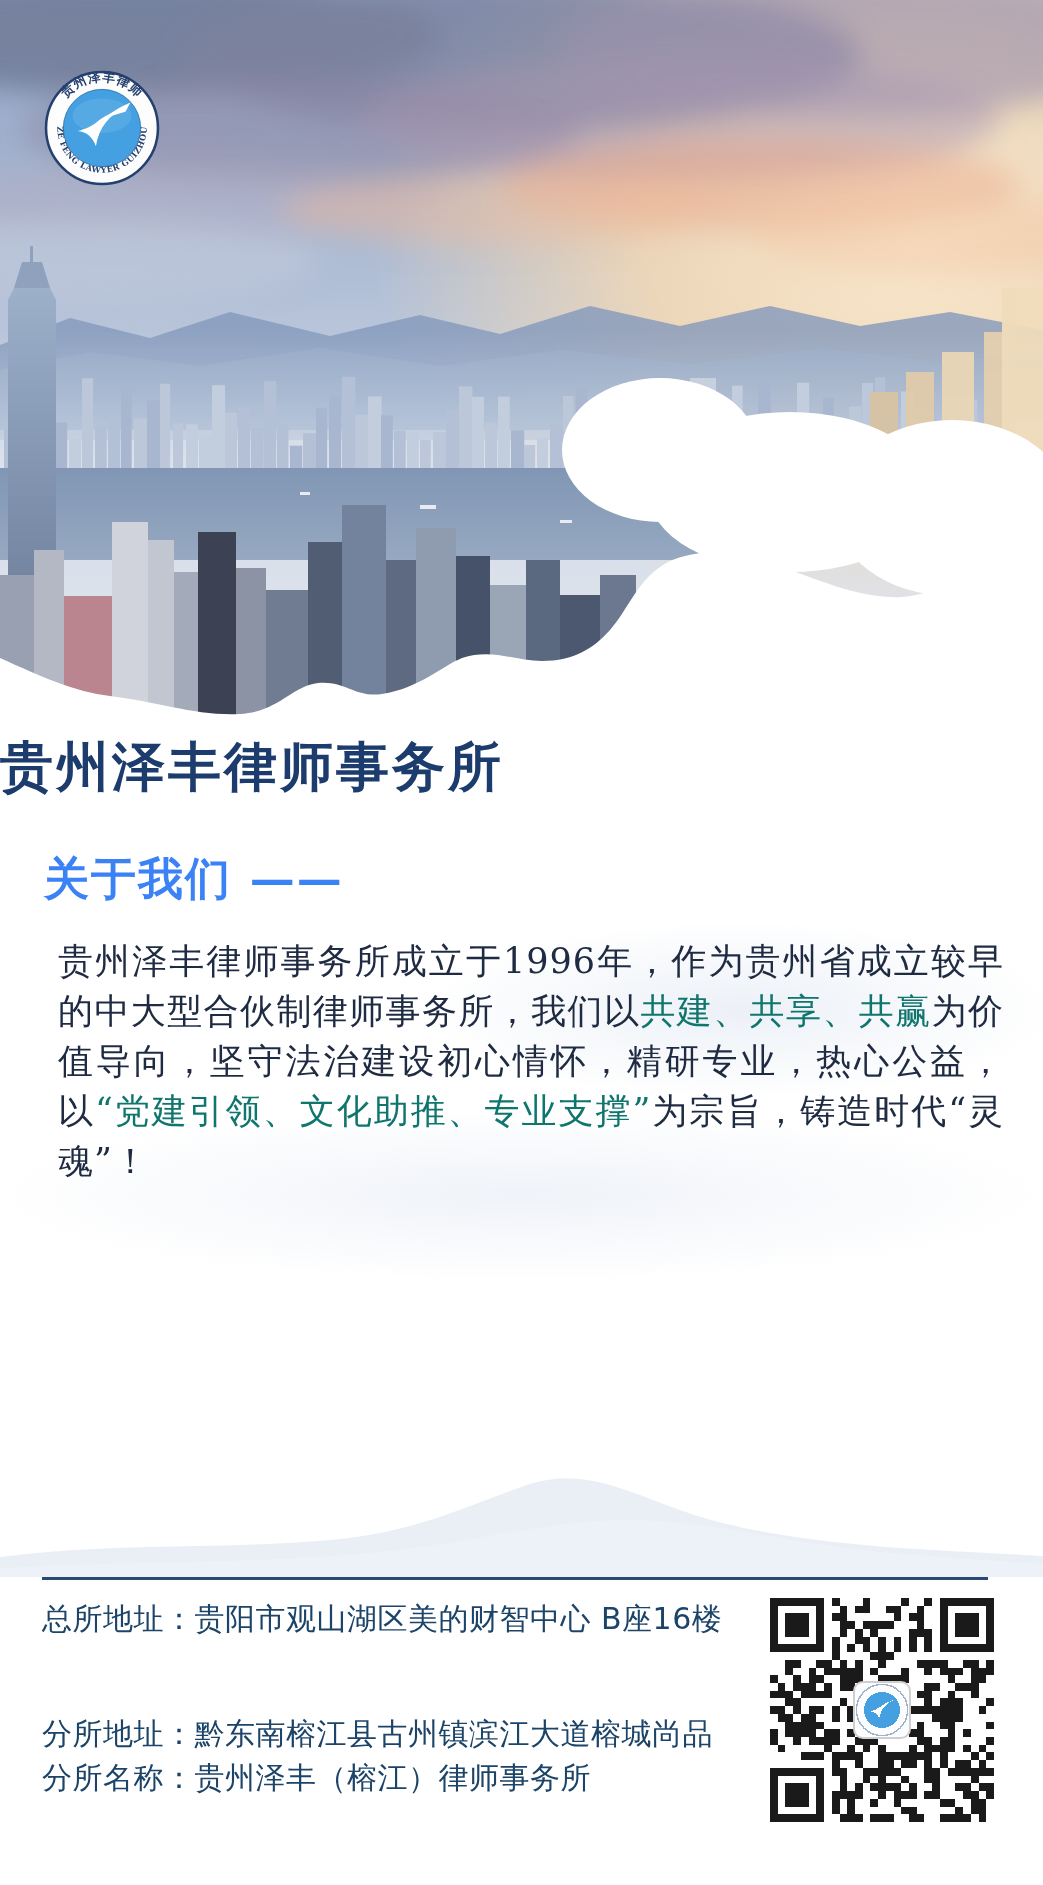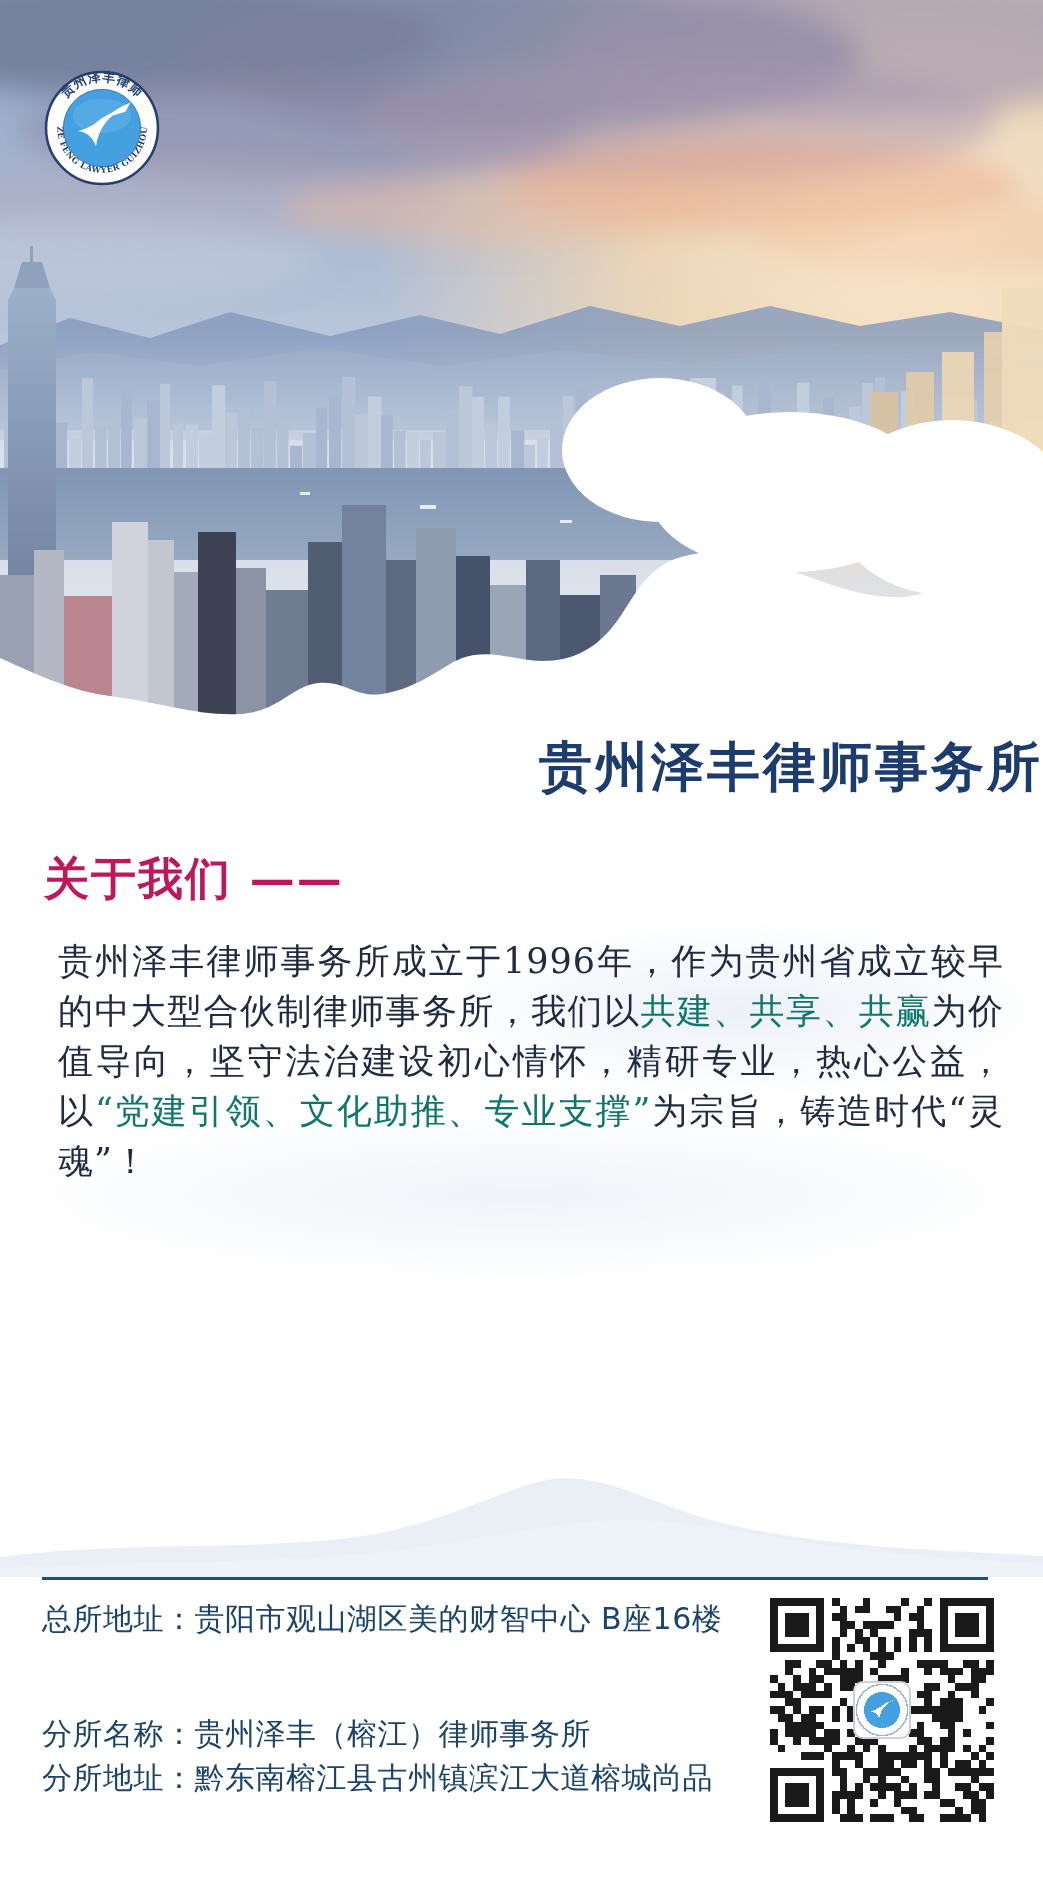--- a/index.html
+++ b/index.html
@@ -4,25 +4,25 @@
 <style>
   html,body{margin:0;padding:0;background:#ffffff;}
   .poster{position:relative;width:1043px;height:1885px;background:#ffffff;overflow:hidden;
           font-family:"DejaVu Sans",sans-serif;}
   
   .hero{position:absolute;left:0;top:0;width:1043px;height:760px;display:block;}
   
   .logo{position:absolute;left:44px;top:70px;width:116px;height:116px;}
   svg text{font-family:"DejaVu Serif",serif;}
   
-  .title{position:absolute;left:0;top:732px;width:1043px;text-align:right;
+  .title{position:absolute;left:0;top:732px;width:1043px;text-align:left;
          font-family:"DejaVu Serif",serif;font-weight:bold;font-size:53px;
          color:#1d3c6e;letter-spacing:3px;}
   .section-heading{position:absolute;left:44px;font-family:"DejaVu Serif",serif;
-         font-weight:bold;font-size:45px;color:#be185d;letter-spacing:2px;}
+         font-weight:bold;font-size:45px;color:#3b82f6;letter-spacing:2px;}
   .h-about{top:849px;}
   .h-biz{top:1240px;}
   
   .para{position:absolute;left:58px;width:946px;margin:0;
         font-family:"DejaVu Serif",serif;font-size:35px;line-height:50px;
         color:#1f2b42;text-align:justify;letter-spacing:1px;}
   .p-about{top:936px;}
   .p-biz{top:1334px;}
   .hl{color:#0f766e;}
   
@@ -272,22 +272,22 @@
   <p class="para p-about"><span>贵州泽丰律师事务所成立于1996年，作为贵州省成立较早的中大型合伙制律师事务所，我们以</span><span class="hl">共建、共享、共赢</span><span>为价值导向，坚守法治建设初心情怀，精研专业，热心公益，以</span><span class="hl">“党建引领、文化助推、专业支撑”</span><span>为宗旨，铸造时代“灵魂”！</span></p>
 
 
   <div class="divider"></div>
 
   <div class="contact c-head">
     <div>总所地址：贵阳市观山湖区美的财智中心 B座16楼</div>
   </div>
 
   <div class="contact c-branch">
+    <div>分所地址：黔东南榕江县古州镇滨江大道榕城尚品</div>
     <div>分所名称：贵州泽丰（榕江）律师事务所</div>
-    <div>分所地址：黔东南榕江县古州镇滨江大道榕城尚品</div>
   </div>
 
   <div class="qr">
     <svg id="qrsvg" viewBox="0 0 29 29">
         <rect x="0" y="0" width="1" height="1" fill="#1a1a1a"></rect>
         <rect x="1" y="0" width="1" height="1" fill="#1a1a1a"></rect>
         <rect x="2" y="0" width="1" height="1" fill="#1a1a1a"></rect>
         <rect x="3" y="0" width="1" height="1" fill="#1a1a1a"></rect>
         <rect x="4" y="0" width="1" height="1" fill="#1a1a1a"></rect>
         <rect x="5" y="0" width="1" height="1" fill="#1a1a1a"></rect>

